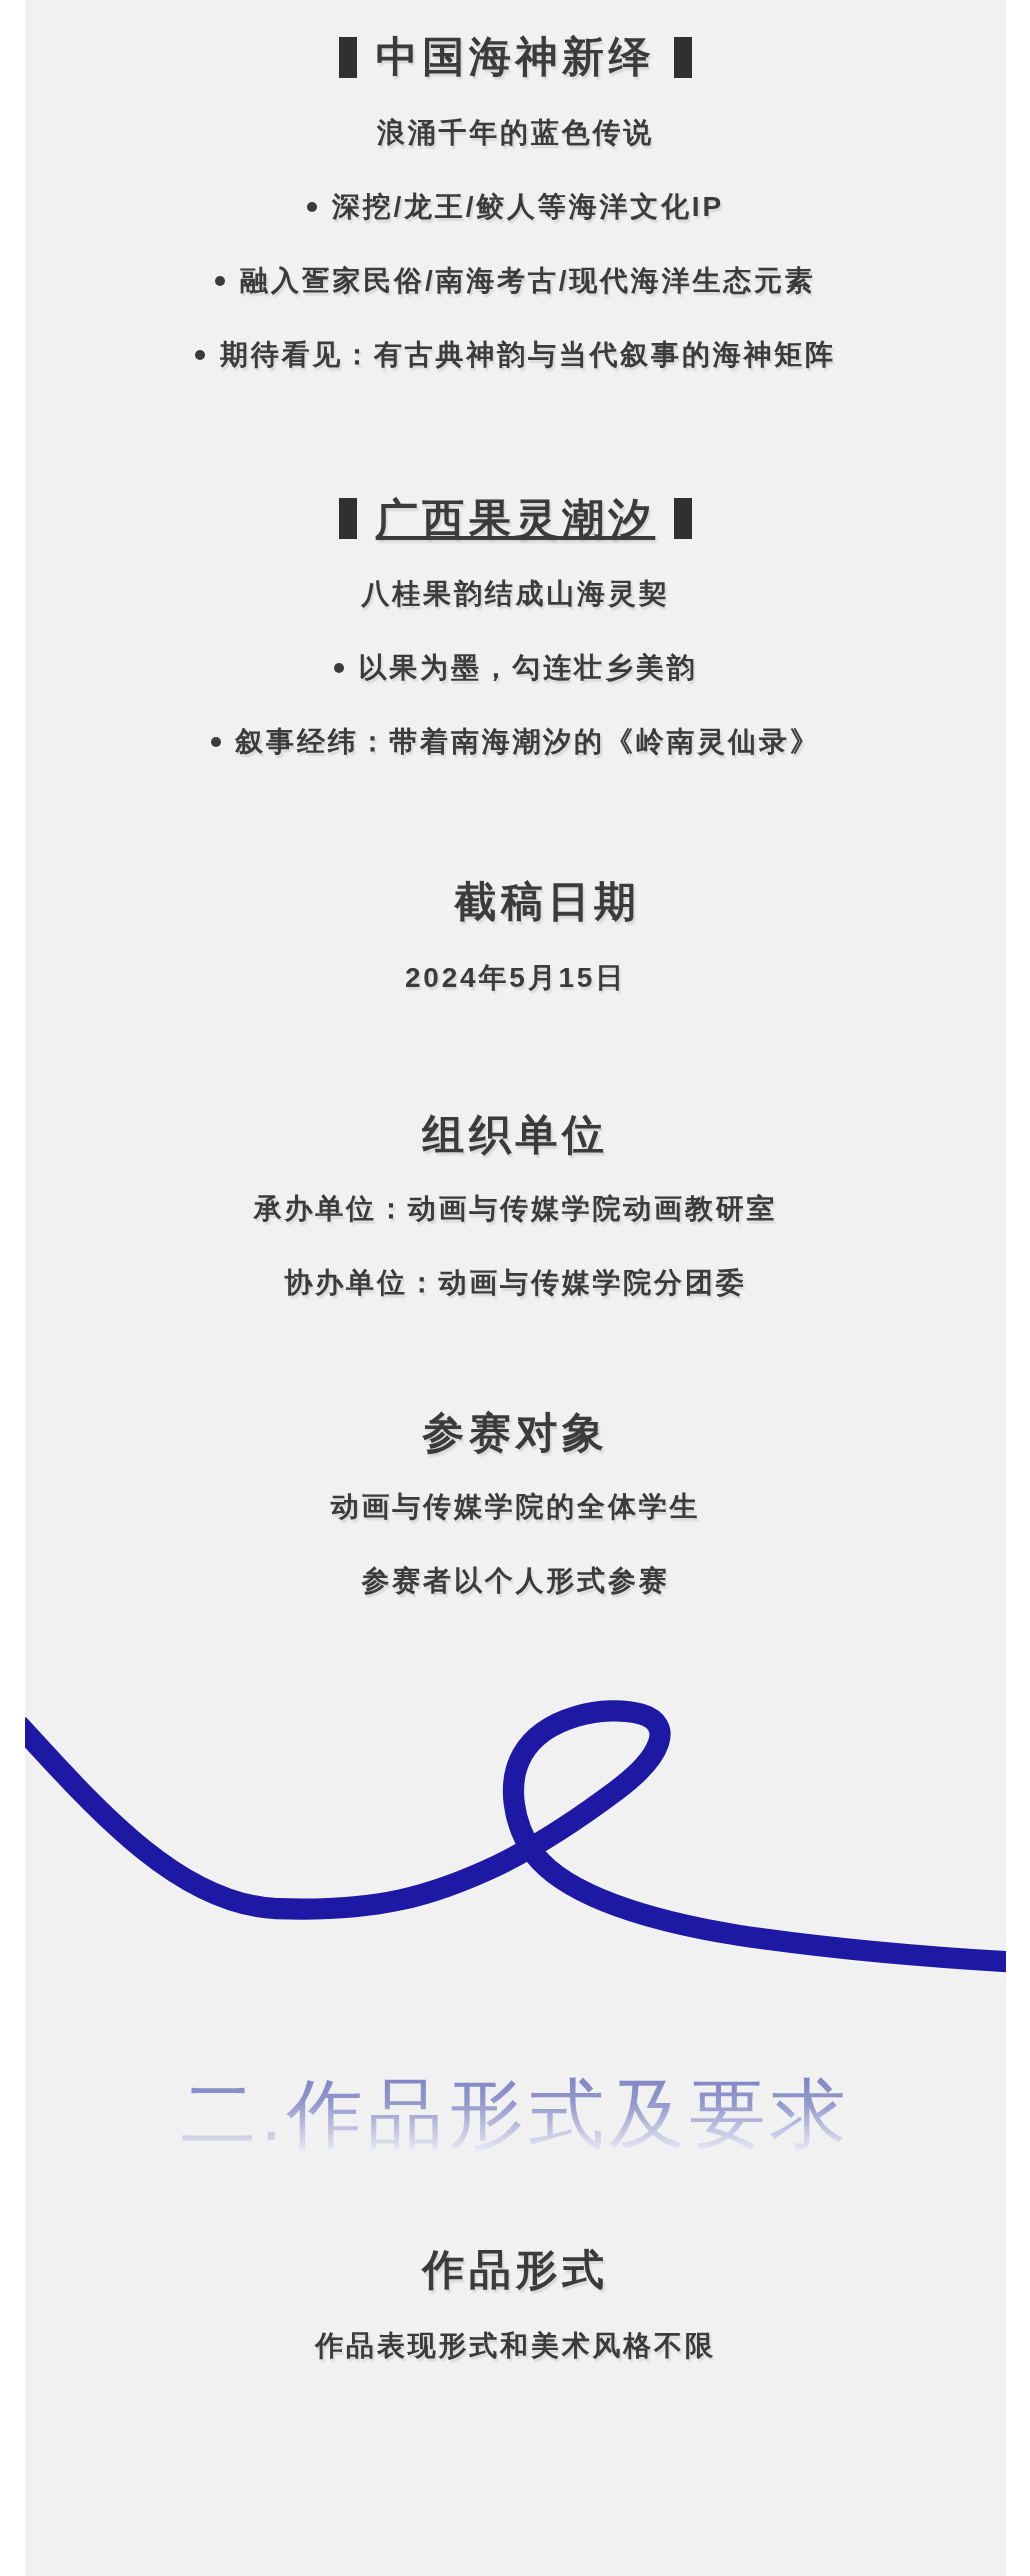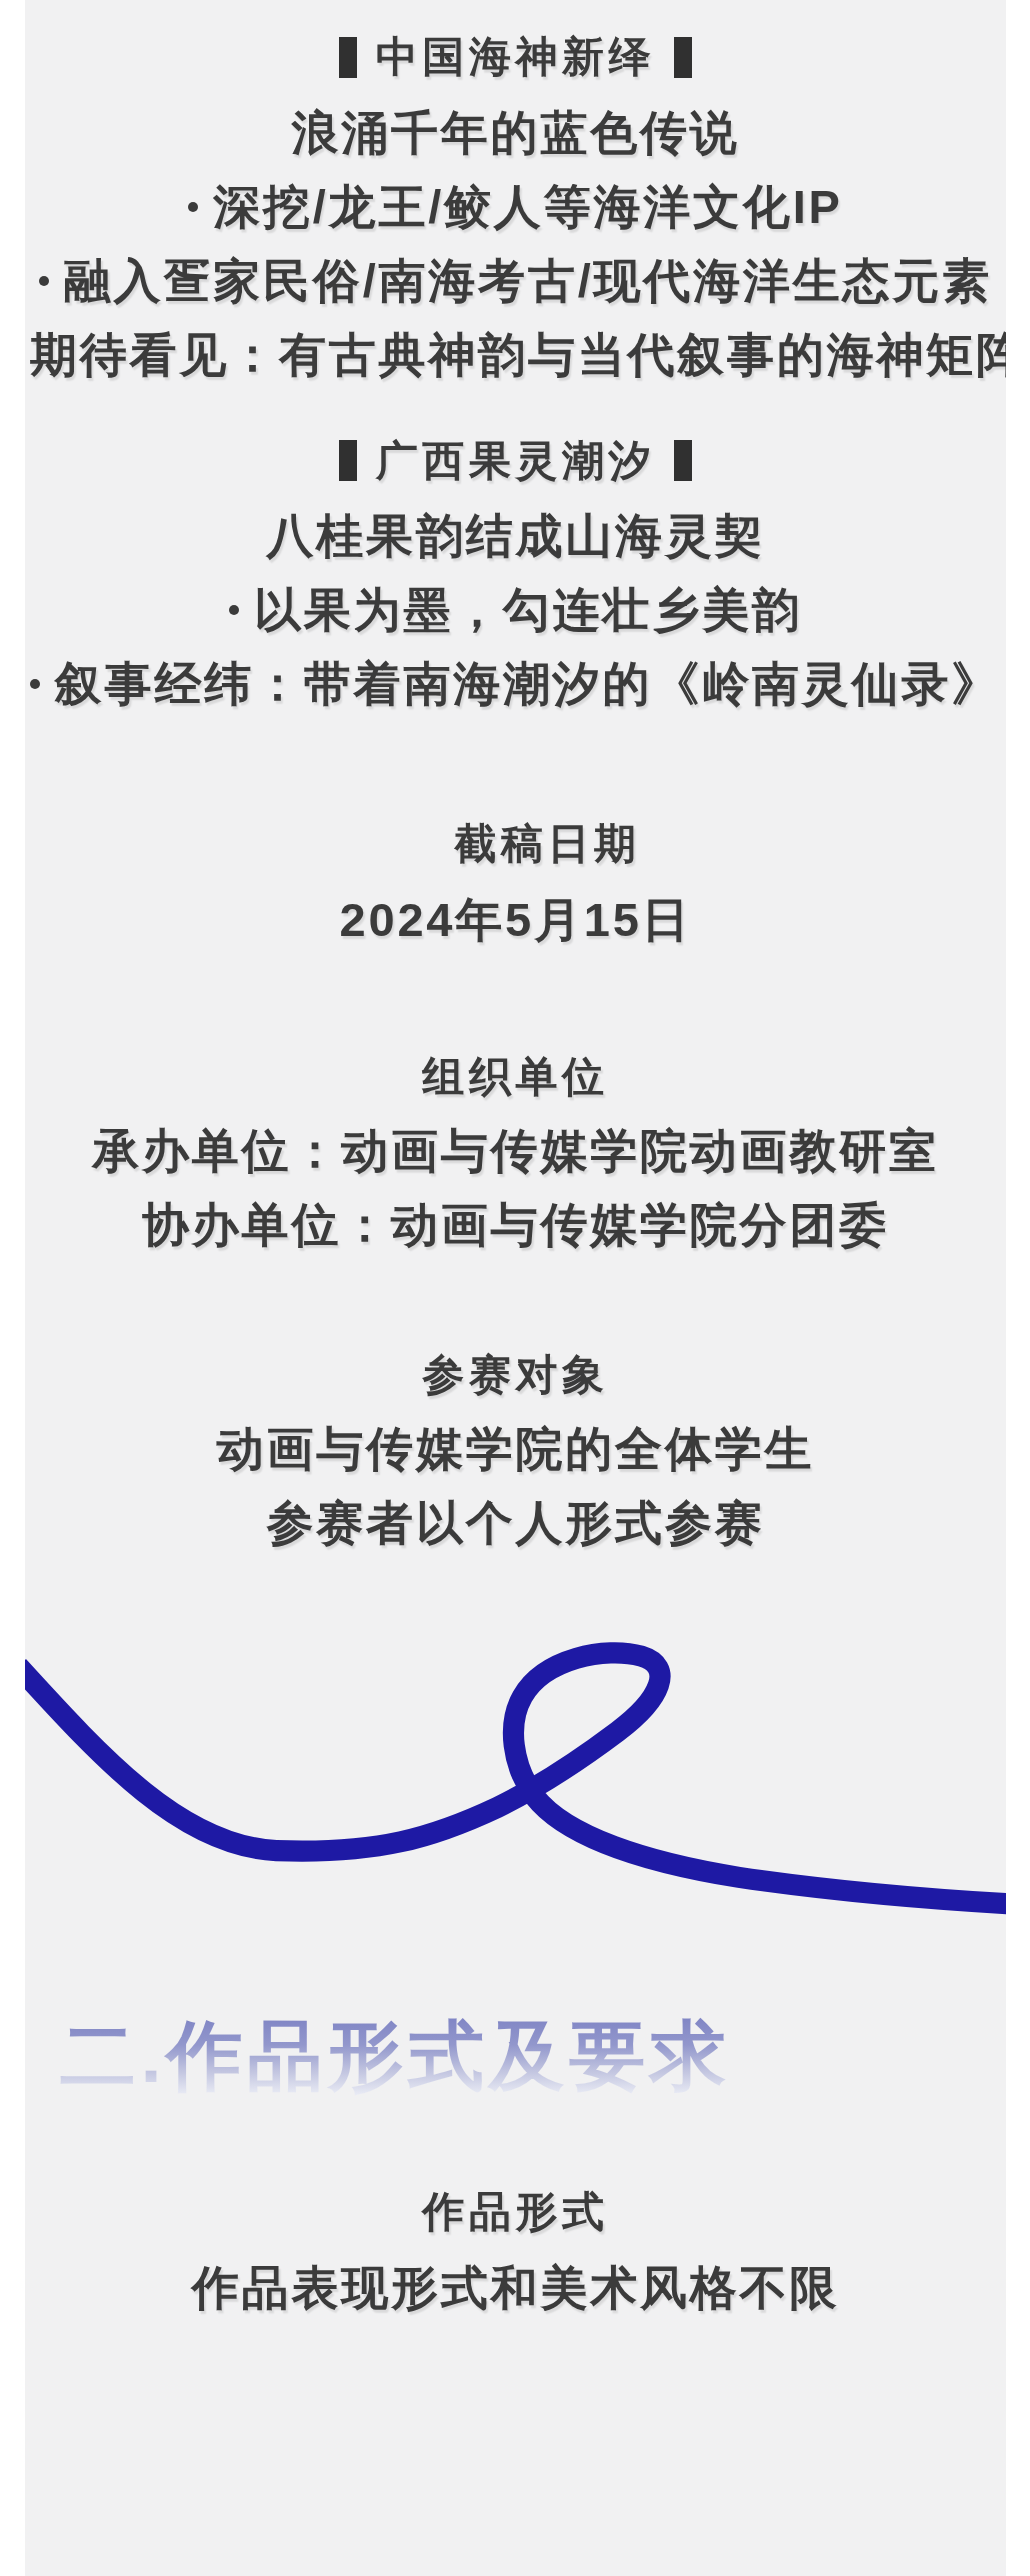--- a/index.html
+++ b/index.html
@@ -14,21 +14,21 @@
     position: relative;
     margin: 0 auto;
     width: 981px;
     height: 2576px;
     background: #f1f1f2;
     overflow: hidden;
   }
   .line {
     width: 100%;
     text-align: center;
-    font-size: 47px;
+    font-size: 28px;
     line-height: 46px;
     font-weight: 700;
     color: #3b3b3b;
     letter-spacing: 2.8px;
     text-shadow: 1.8px 2.8px 1.8px rgba(0,0,0,0.10);
     white-space: nowrap;
   }
   .flexline {
     display: flex;
     justify-content: center;
@@ -55,46 +55,46 @@
     border-radius: 50%;
     background: #3b3b3b;
     margin-right: 14.8px;
     flex: 0 0 auto;
   }
   
   .pt-top    { padding-top: 34px; }
   .g-sub     { margin-top: 29.5px; }
   .g-line    { margin-top: 28px; }
   .g-head    { margin-top: 30px; text-align: center; }
-  .g-group1  { margin-top: 60px; }
+  .g-group1  { margin-top: 118px; text-decoration: underline; }
   .g-group2  { margin-top: 114px; padding-left: 32px; }
   .g-group3  { margin-top: 111px; }
   .g-group4  { margin-top: 104px; }
   .g-svg     { margin-top: 76px; }
   .g-title   { margin-top: 94px; }
   .g-bottom1 { margin-top: 89px; }
   .g-bottom2 { margin-top: 30px; }
 
   .curve-wrap {
     width: 981px;
     height: 295px;
     display: block;
   }
   .part-title {
     font-size: 76px;
     line-height: 89px;
-    font-weight: 700;
+    font-weight: 400;
     letter-spacing: 4.6px;
+    text-align: center;
     white-space: nowrap;
     background: linear-gradient(180deg, #7c81c3 0%, #9297cc 38%, #c2c5e0 68%, #eceef6 96%);
     -webkit-background-clip: text;
     background-clip: text;
     color: transparent;
     text-shadow: none;
-    padding-left: 35px;
   }
 </style>
 </head>
 <body>
 
 <div class="panel">
 
   <div class="line heading flexline pt-top">
     <span class="bar left"></span>
     <span>中国海神新绎</span>

